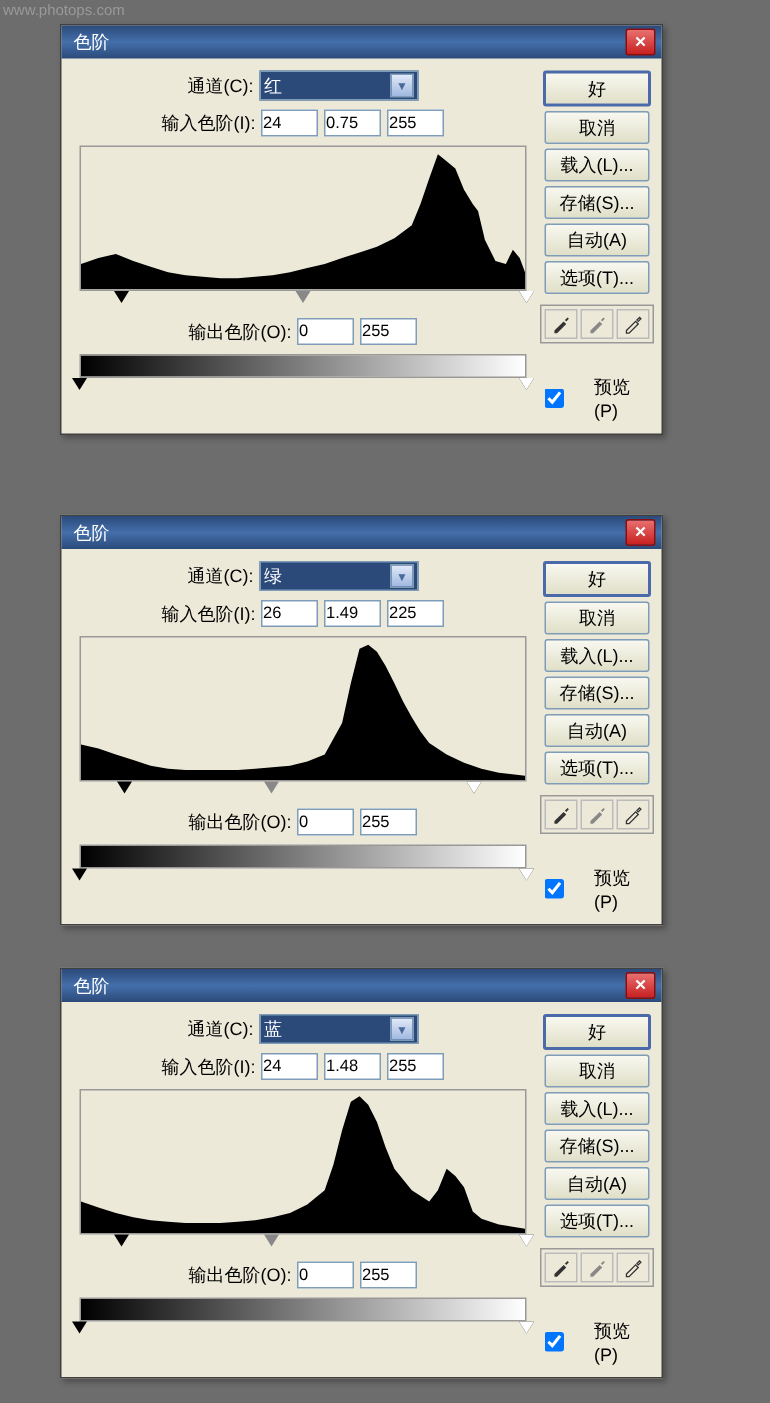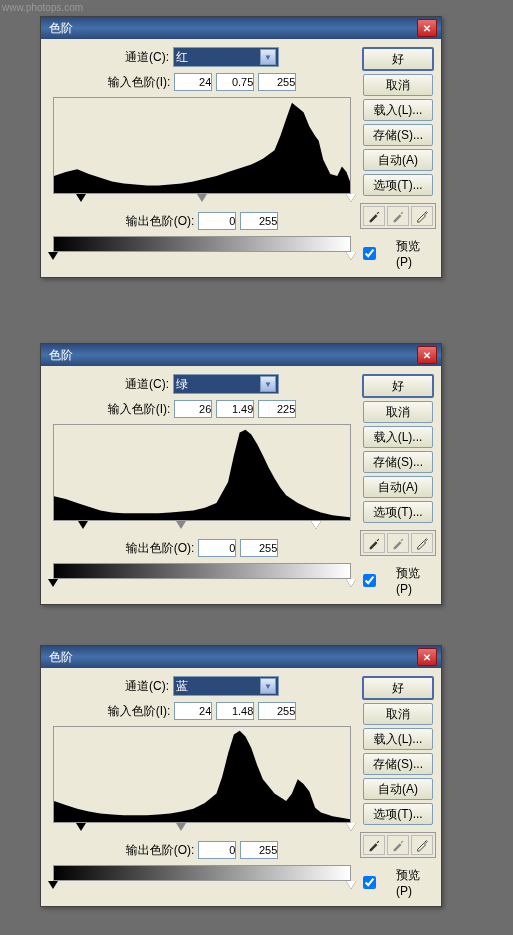--- a/index.html
+++ b/index.html
@@ -8,34 +8,34 @@
 .titlebar{background:linear-gradient(to bottom,#2b4a7a,#446faa,#2b4a7a);height:22px;display:flex;align-items:center;justify-content:space-between;padding:0 4px}
 .title{color:#fff;font-weight:normal;padding-left:4px}
 .close{width:18px;height:16px;background:linear-gradient(to bottom,#e87070,#c82020);border:1px solid #8a0e0e;border-radius:2px;display:flex;align-items:center;justify-content:center;color:#fff;font-weight:bold;font-size:10px;cursor:pointer}
 .body{padding:8px;display:flex;gap:8px}
 .left{flex:1}
 .right{width:70px;display:flex;flex-direction:column;gap:3px;align-items:center}
 .row{display:flex;align-items:center;justify-content:center;gap:4px;margin-bottom:6px}
 .lbl{text-align:right}
 .select{display:inline-flex;align-items:center;justify-content:space-between;border:1px solid #7f9db9;background:#2b4a7a;color:#fff;height:18px;width:100px;padding:0 2px}
 .select .arrow{width:14px;height:14px;background:linear-gradient(#e0e9f8,#a0b8e0);border:1px solid #7f9db9;display:flex;align-items:center;justify-content:center;color:#4a6a9a;font-size:8px}
-.num{width:36px;height:16px;border:1px solid #7f9db9;background:#fff;text-align:right;font-size:11px;padding:0}
+.num{width:36px;height:16px;border:1px solid #7f9db9;background:#fff;text-align:left;font-size:11px;padding:0}
 .hist{border:1px solid #999;background:#ece9d8;height:95px;position:relative;overflow:hidden;margin:0 4px}
 .sliderbar{position:relative;height:10px;margin:0 4px}
 .tri{position:absolute;top:0;width:0;height:0;border-left:5px solid transparent;border-right:5px solid transparent}
 .tri.b{border-top:8px solid #000}
 .tri.g{border-top:8px solid #888}
 .tri.wo{border-top:8px solid #fff}
 .gradient{height:14px;margin:4px 4px 0;border:1px solid #999;background:linear-gradient(to right,#000,#fff)}
 .btn{width:68px;height:20px;border:1px solid #7f9db9;background:linear-gradient(to bottom,#f8f8f0,#e0dfc8);border-radius:2px;cursor:pointer;font-size:12px;display:flex;align-items:center;justify-content:center}
 .btn.primary{border:2px solid #4a6aaa}
 .eyerow{display:flex;gap:2px;border:1px solid #999;padding:2px;margin-top:4px}
 .eye{width:20px;height:18px;border:1px solid #bbb;background:#ece9d8;display:flex;align-items:center;justify-content:center;cursor:pointer}
 .eye svg{width:14px;height:14px}
-.chk{display:flex;align-items:center;gap:20px;margin-top:6px}
+.chk{display:flex;align-items:center;gap:20px;margin-top:18px}
 .chk input{margin:0}
 </style>
 </head>
 <body>
 
 <div class="watermark">www.photops.com</div>
 
 <div id="dialogs">
     <div class="dialog" style="left: 40px; top: 16px; width: 400px;">
   <div class="titlebar">

